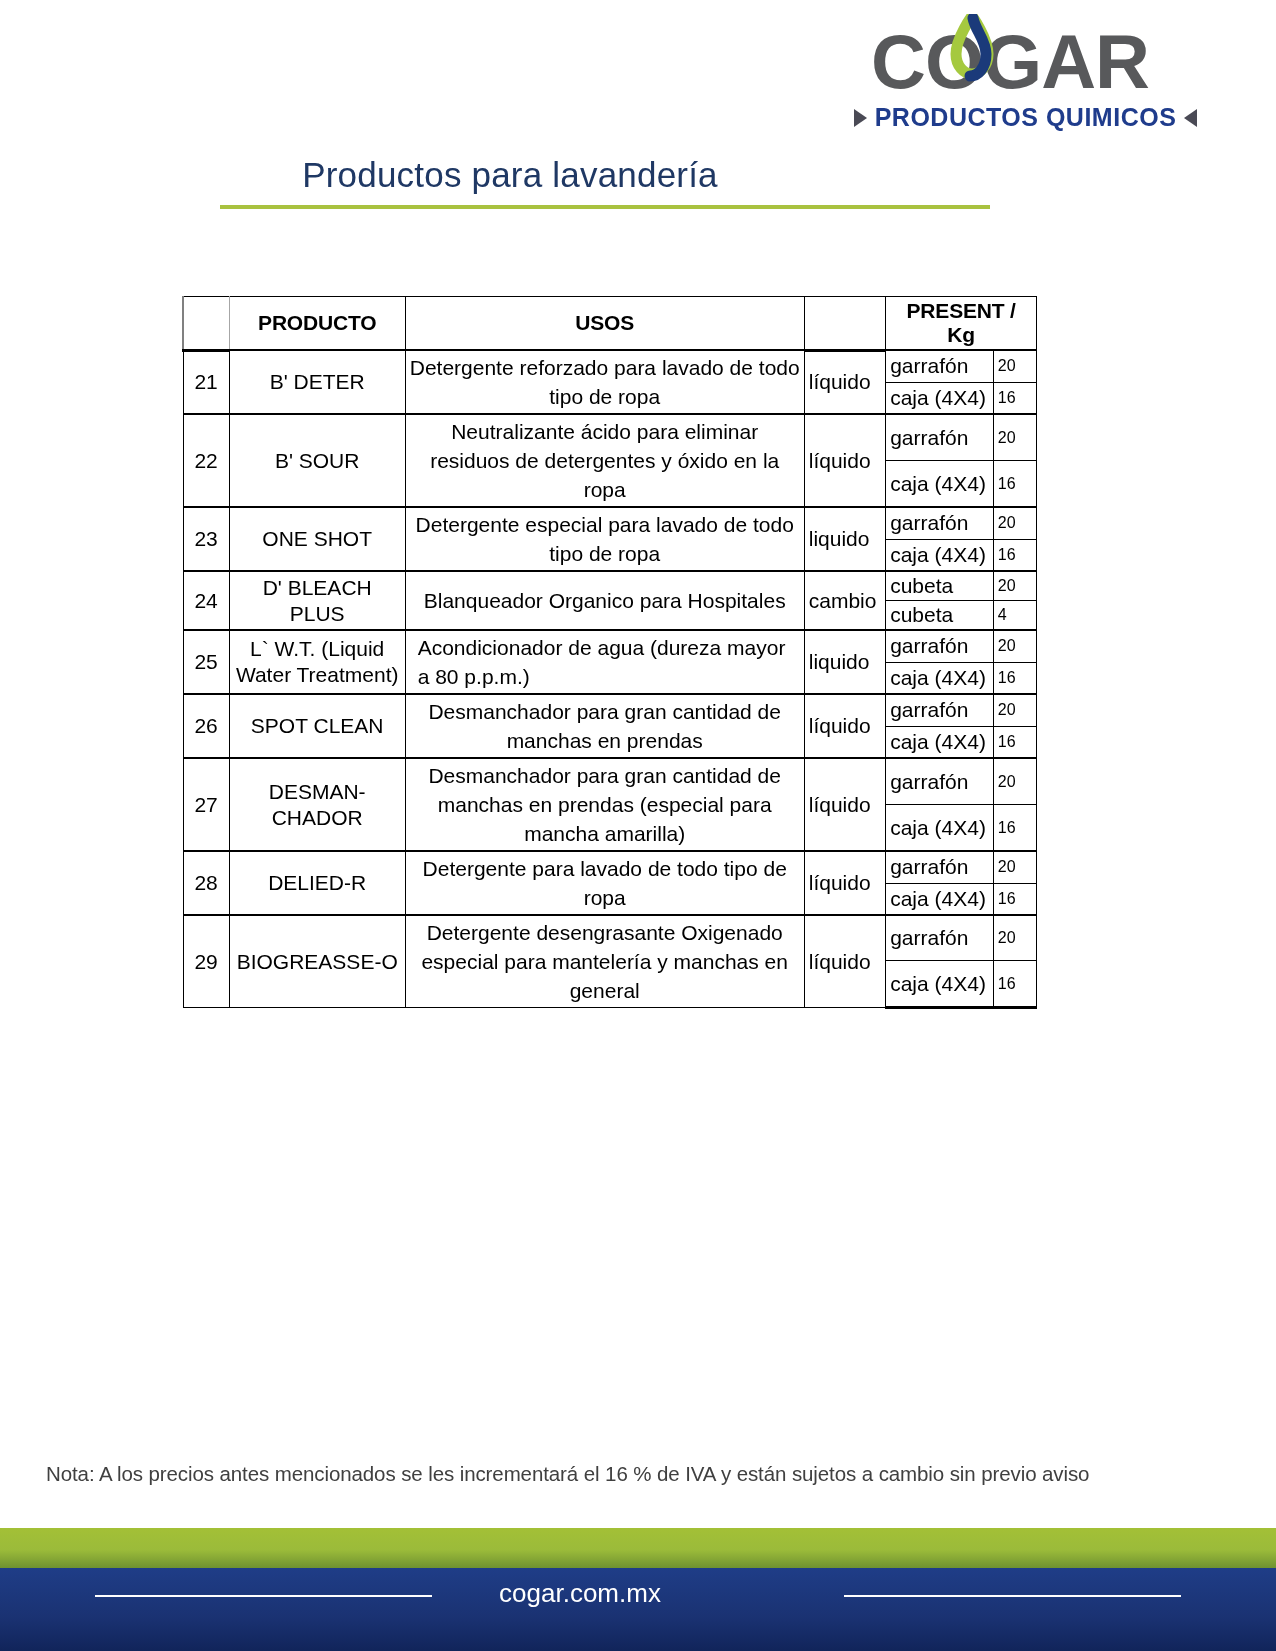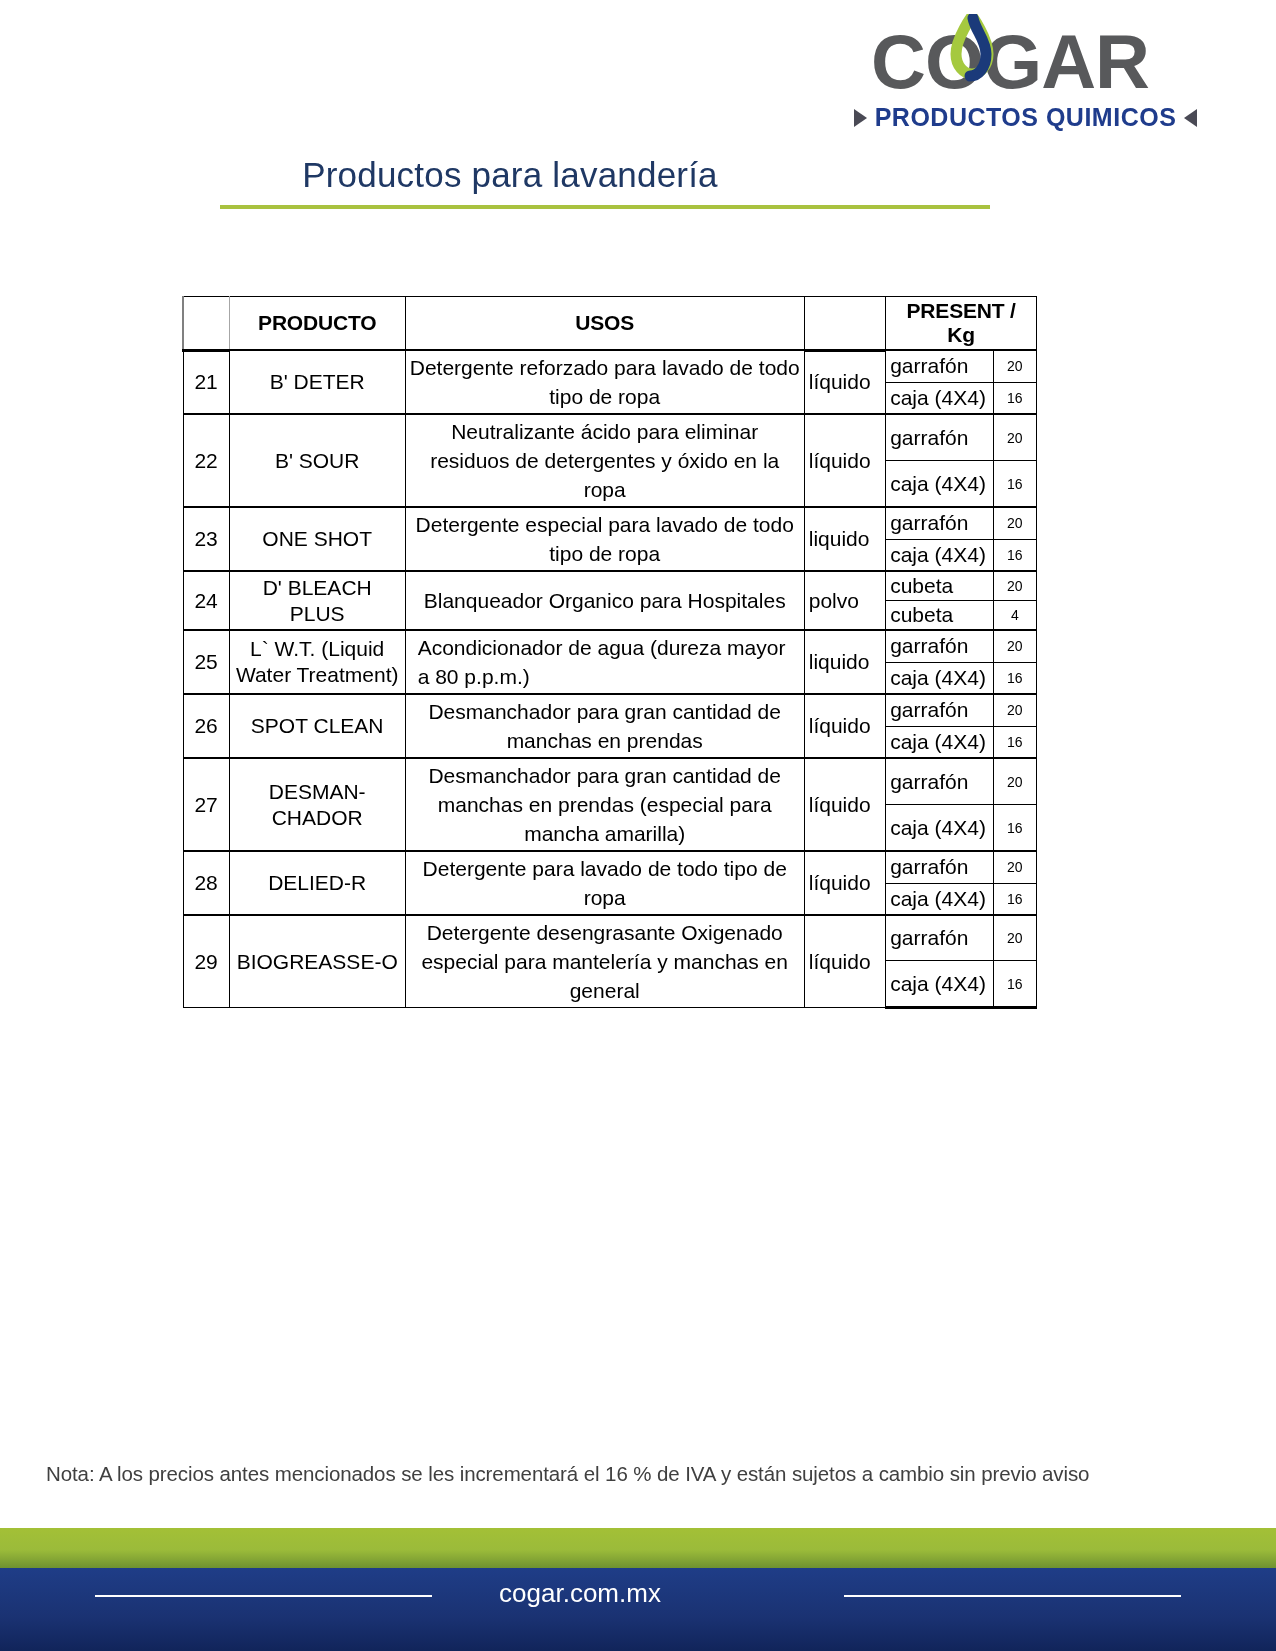--- a/index.html
+++ b/index.html
@@ -152,22 +152,21 @@
   td.form {
     font-size: 21px;
   }
   td.pres {
     font-size: 21px;
     text-align: left;
     padding-left: 8px;
     border-color: #000;
   }
   td.kg {
-    font-size: 14px;
-    text-align: center;
+    font-size: 16px;
   }
   tr.group-top > td { border-top: 2px solid #000; }
   tr.sub-row td.pres, tr.sub-row td.kg { border-top: 1px solid #a6a6a6; }
   tr.last-row > td { border-bottom: 3px solid #000; }
 
   
   .note {
     position: absolute;
     top: 1462px;
     left: 46px;
@@ -299,21 +298,21 @@
             <td class="kg">20</td>
           </tr>
           <tr class="sub-row">
             <td class="pres">caja (4X4)</td>
             <td class="kg">16</td>
           </tr>
           <tr class="group-top">
             <td class="num" rowspan="2">24</td>
             <td class="prod" rowspan="2">D' BLEACH PLUS</td>
             <td class="uso" rowspan="2">Blanqueador Organico para Hospitales</td>
-            <td class="form" rowspan="2">polvo</td>
+            <td class="form" rowspan="2">cambio</td>
             <td class="pres">cubeta</td>
             <td class="kg">20</td>
           </tr>
           <tr class="sub-row">
             <td class="pres">cubeta</td>
             <td class="kg">4</td>
           </tr>
           <tr class="group-top">
             <td class="num" rowspan="2">25</td>
             <td class="prod" rowspan="2">L` W.T. (Liquid Water Treatment)</td>

